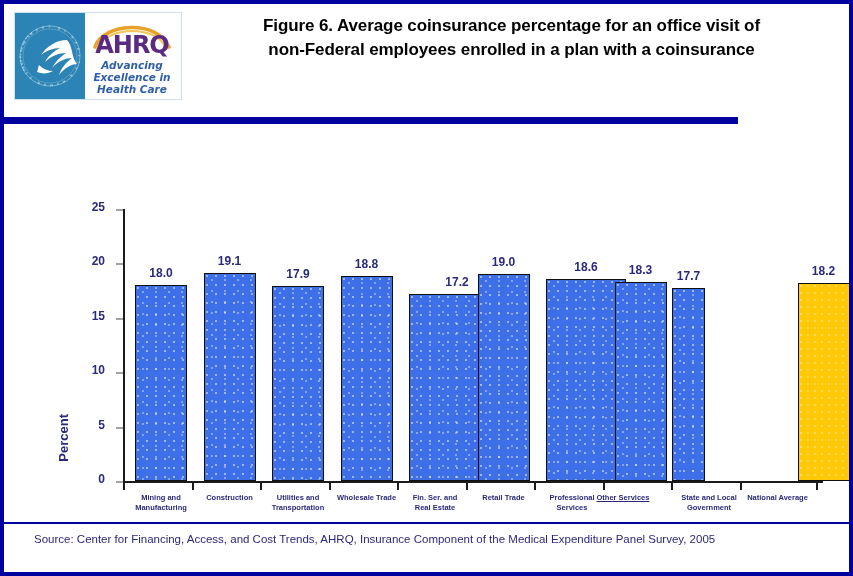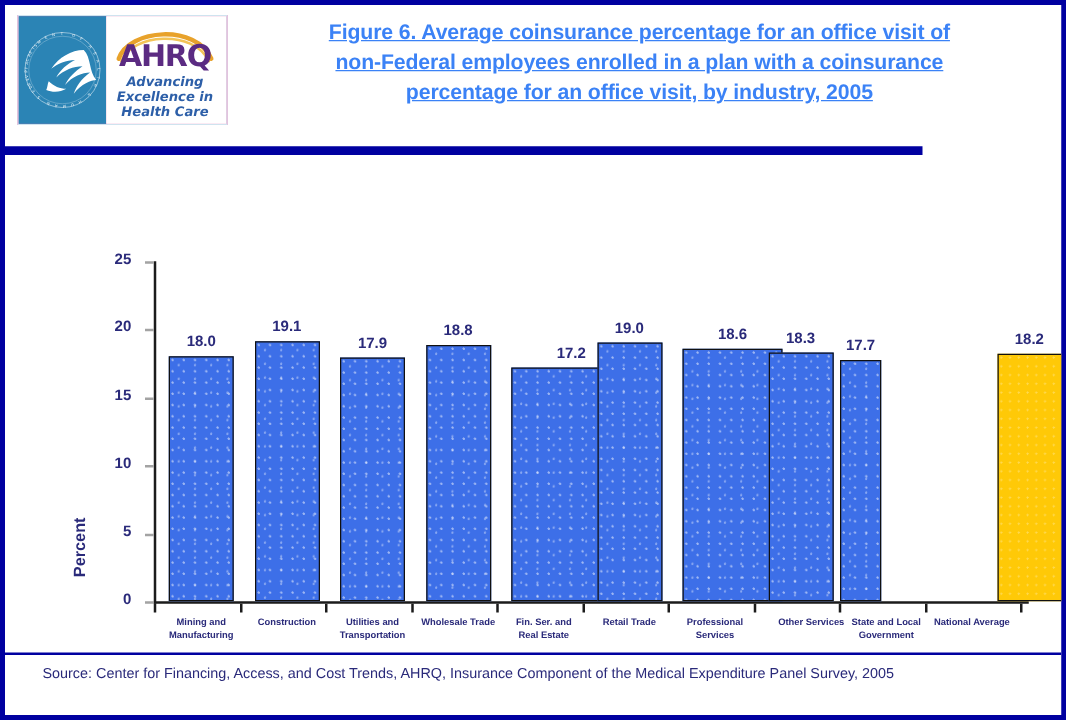--- a/index.html
+++ b/index.html
@@ -54,26 +54,25 @@
     overflow: hidden;
   }
   #ahrq-block svg { display:block; }
 
   #title {
     position: absolute;
     left: 185px;
     top: 10px;
     width: 645px;
     text-align: center;
-    color: #3b82f6;
+    color: #000000;
     font-weight: bold;
     font-size: 17px;
     line-height: 1.42;
     letter-spacing: -0.1px;
-    text-decoration: underline;
   }
 
   #divider {
     position: absolute;
     left: 0px;
     top: 113px;
     width: 734px;
     height: 7px;
     background: #0000A0;
   }
@@ -273,21 +272,20 @@
           <text x="47" y="56" text-anchor="middle" font-family="DejaVu Sans, sans-serif" font-size="10.5" font-style="italic" font-weight="bold" fill="#2D5FA8">Advancing</text>
           <text x="47" y="68" text-anchor="middle" font-family="DejaVu Sans, sans-serif" font-size="10.5" font-style="italic" font-weight="bold" fill="#2D5FA8">Excellence in</text>
           <text x="47" y="80" text-anchor="middle" font-family="DejaVu Sans, sans-serif" font-size="10.5" font-style="italic" font-weight="bold" fill="#2D5FA8">Health Care</text>
         </svg>
       </div>
     </div>
 
     <div id="title">
       <div>Figure 6. Average coinsurance percentage for an office visit of</div>
       <div>non-Federal  employees enrolled in a plan with a coinsurance</div>
-      <div>percentage for an office visit, by industry, 2005</div>
     </div>
   </div>
 
   <div id="divider"></div>
 
   <div id="chart-area">
     <div id="y-axis-title">Percent</div>
     <div id="plot">
       <div id="y-axis-line"></div>
       <div id="x-axis-line"></div>
@@ -385,21 +383,21 @@
             <div>Fin. Ser. and</div>
             <div>Real Estate</div>
           </div>
           <div class="x-label" style="left: 344.5px; width: 72px;">
             <div>Retail Trade</div>
           </div>
           <div class="x-label" style="left: 413px; width: 72px;">
             <div>Professional</div>
             <div>Services</div>
           </div>
-          <div class="x-label" style="left: 490px; width: 72px;">
+          <div class="x-label" style="left: 464px; width: 72px; text-decoration: underline;">
             <div>Other Services</div>
           </div>
           <div class="x-label" style="left: 550px; width: 72px;">
             <div>State and Local</div>
             <div>Government</div>
           </div>
           <div class="x-label" style="left: 618.5px; width: 72px;">
             <div>National Average</div>
           </div>
         </div>

